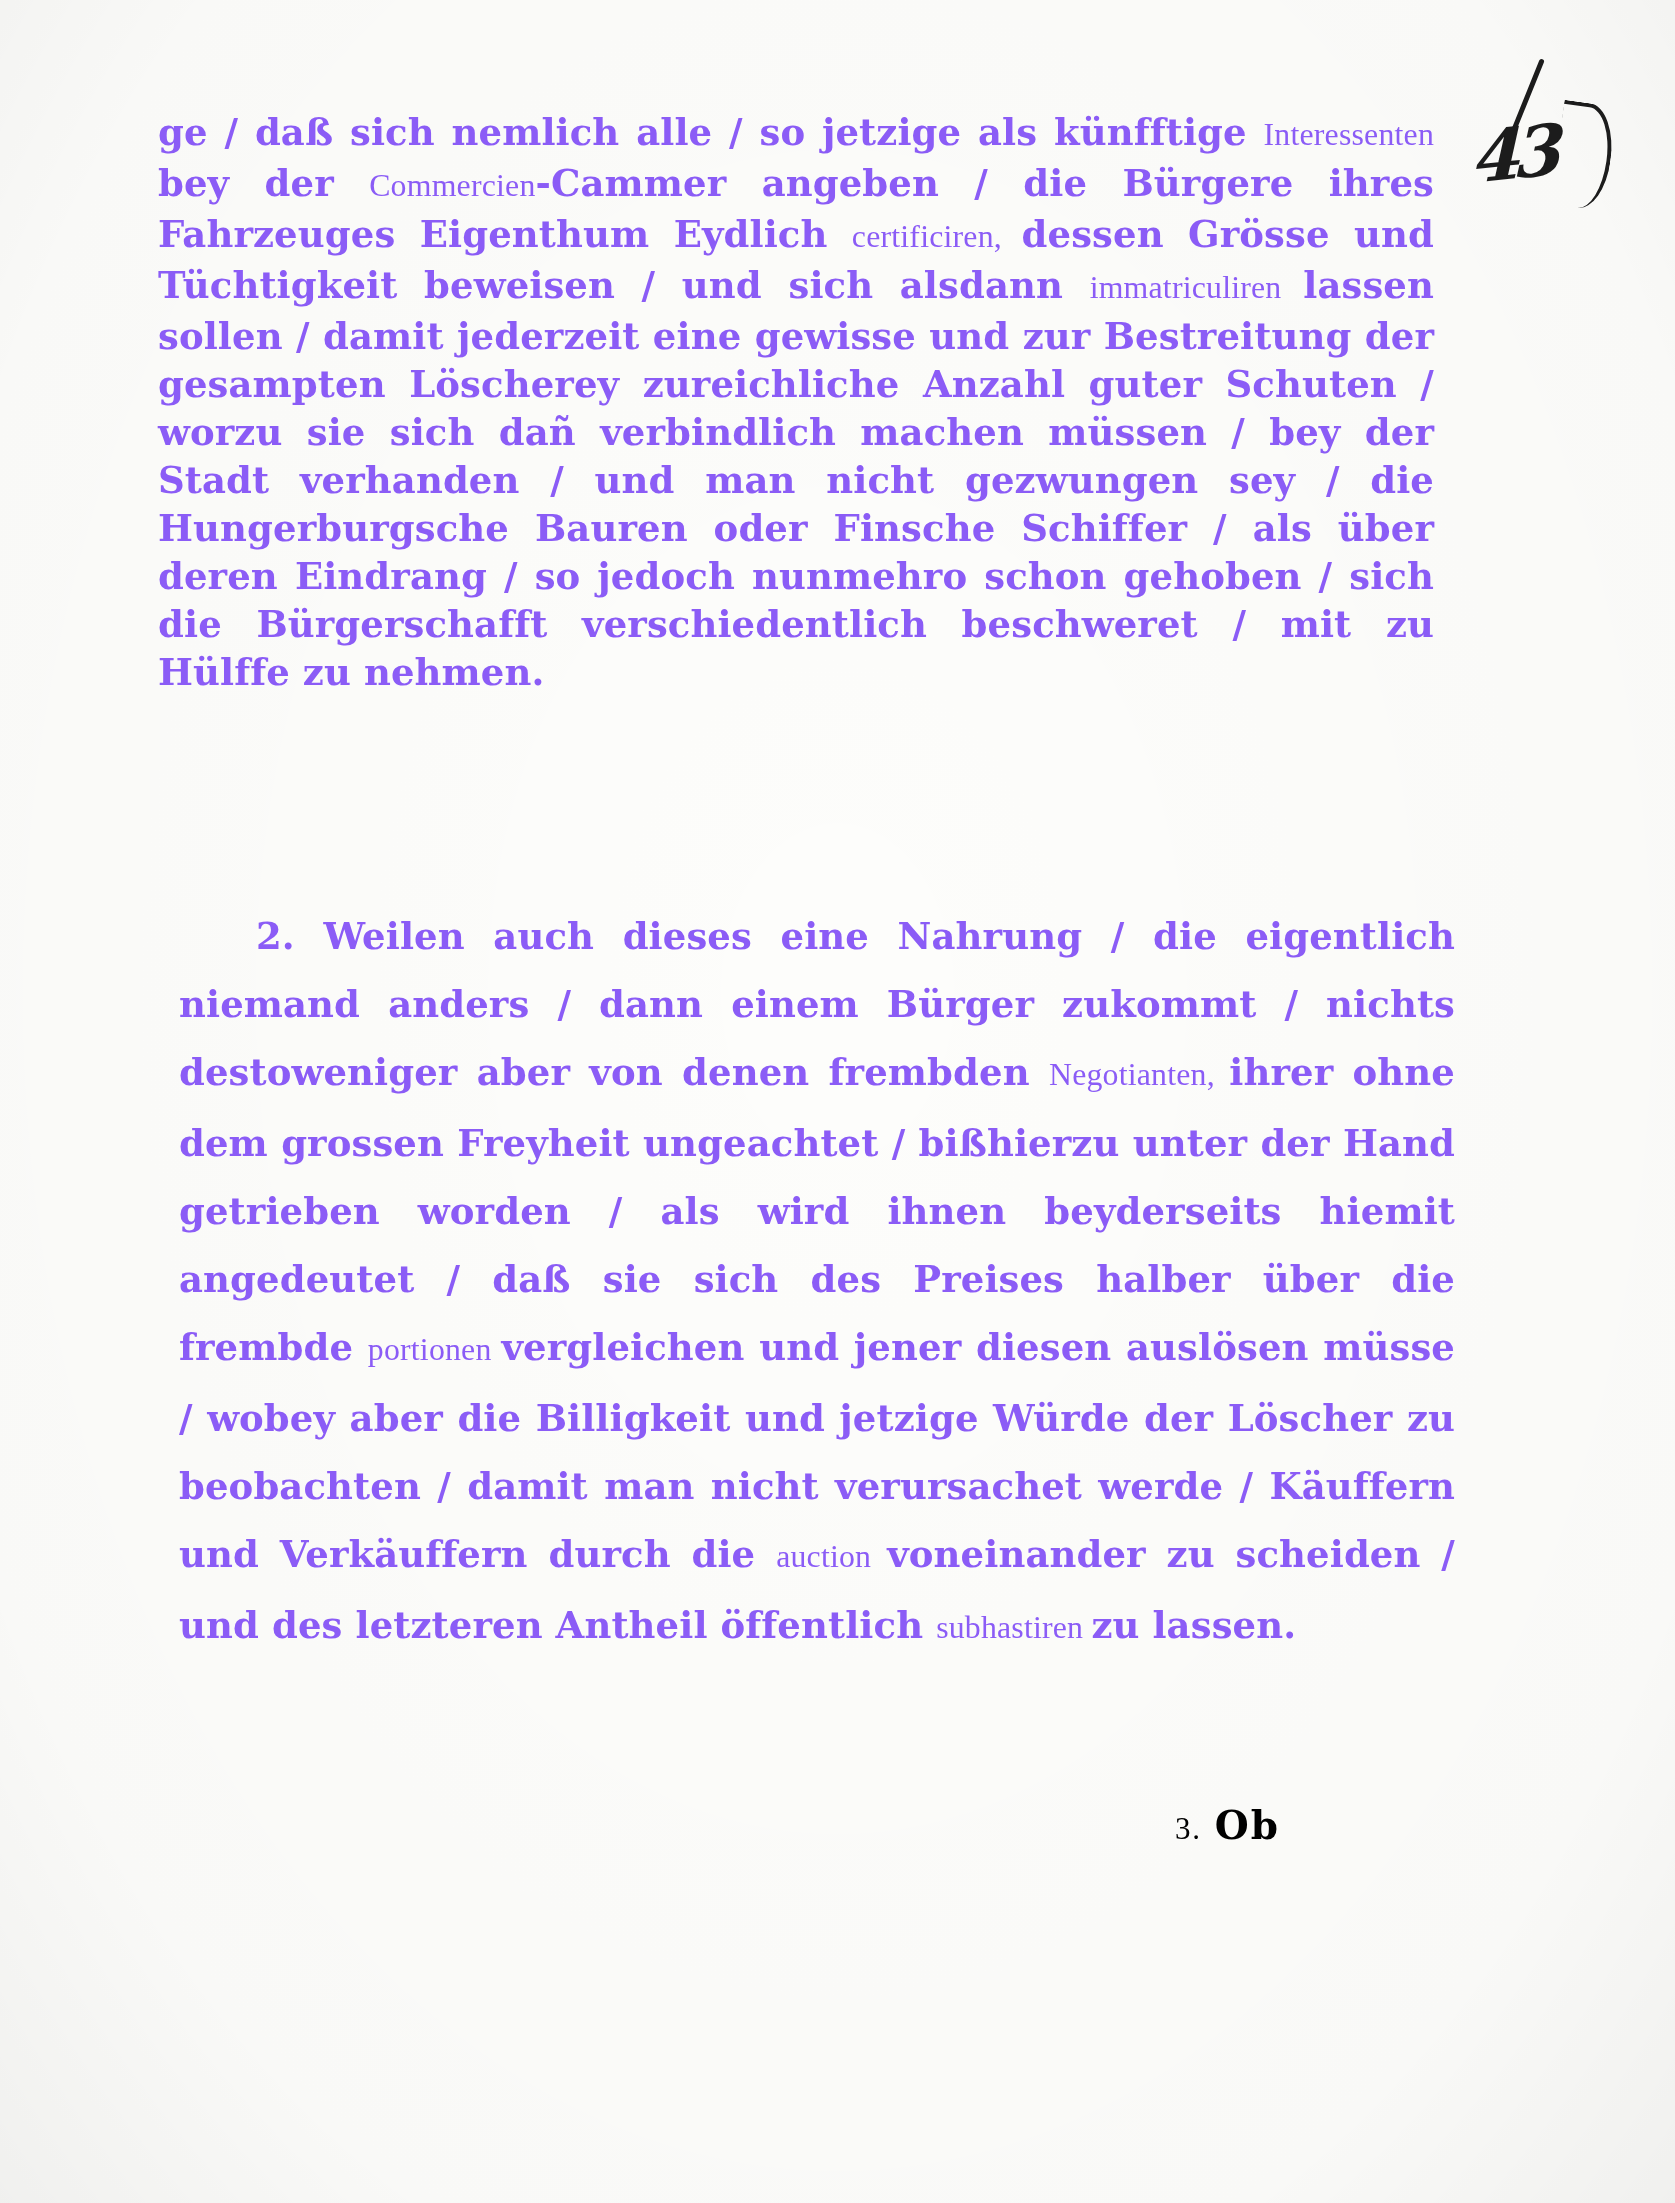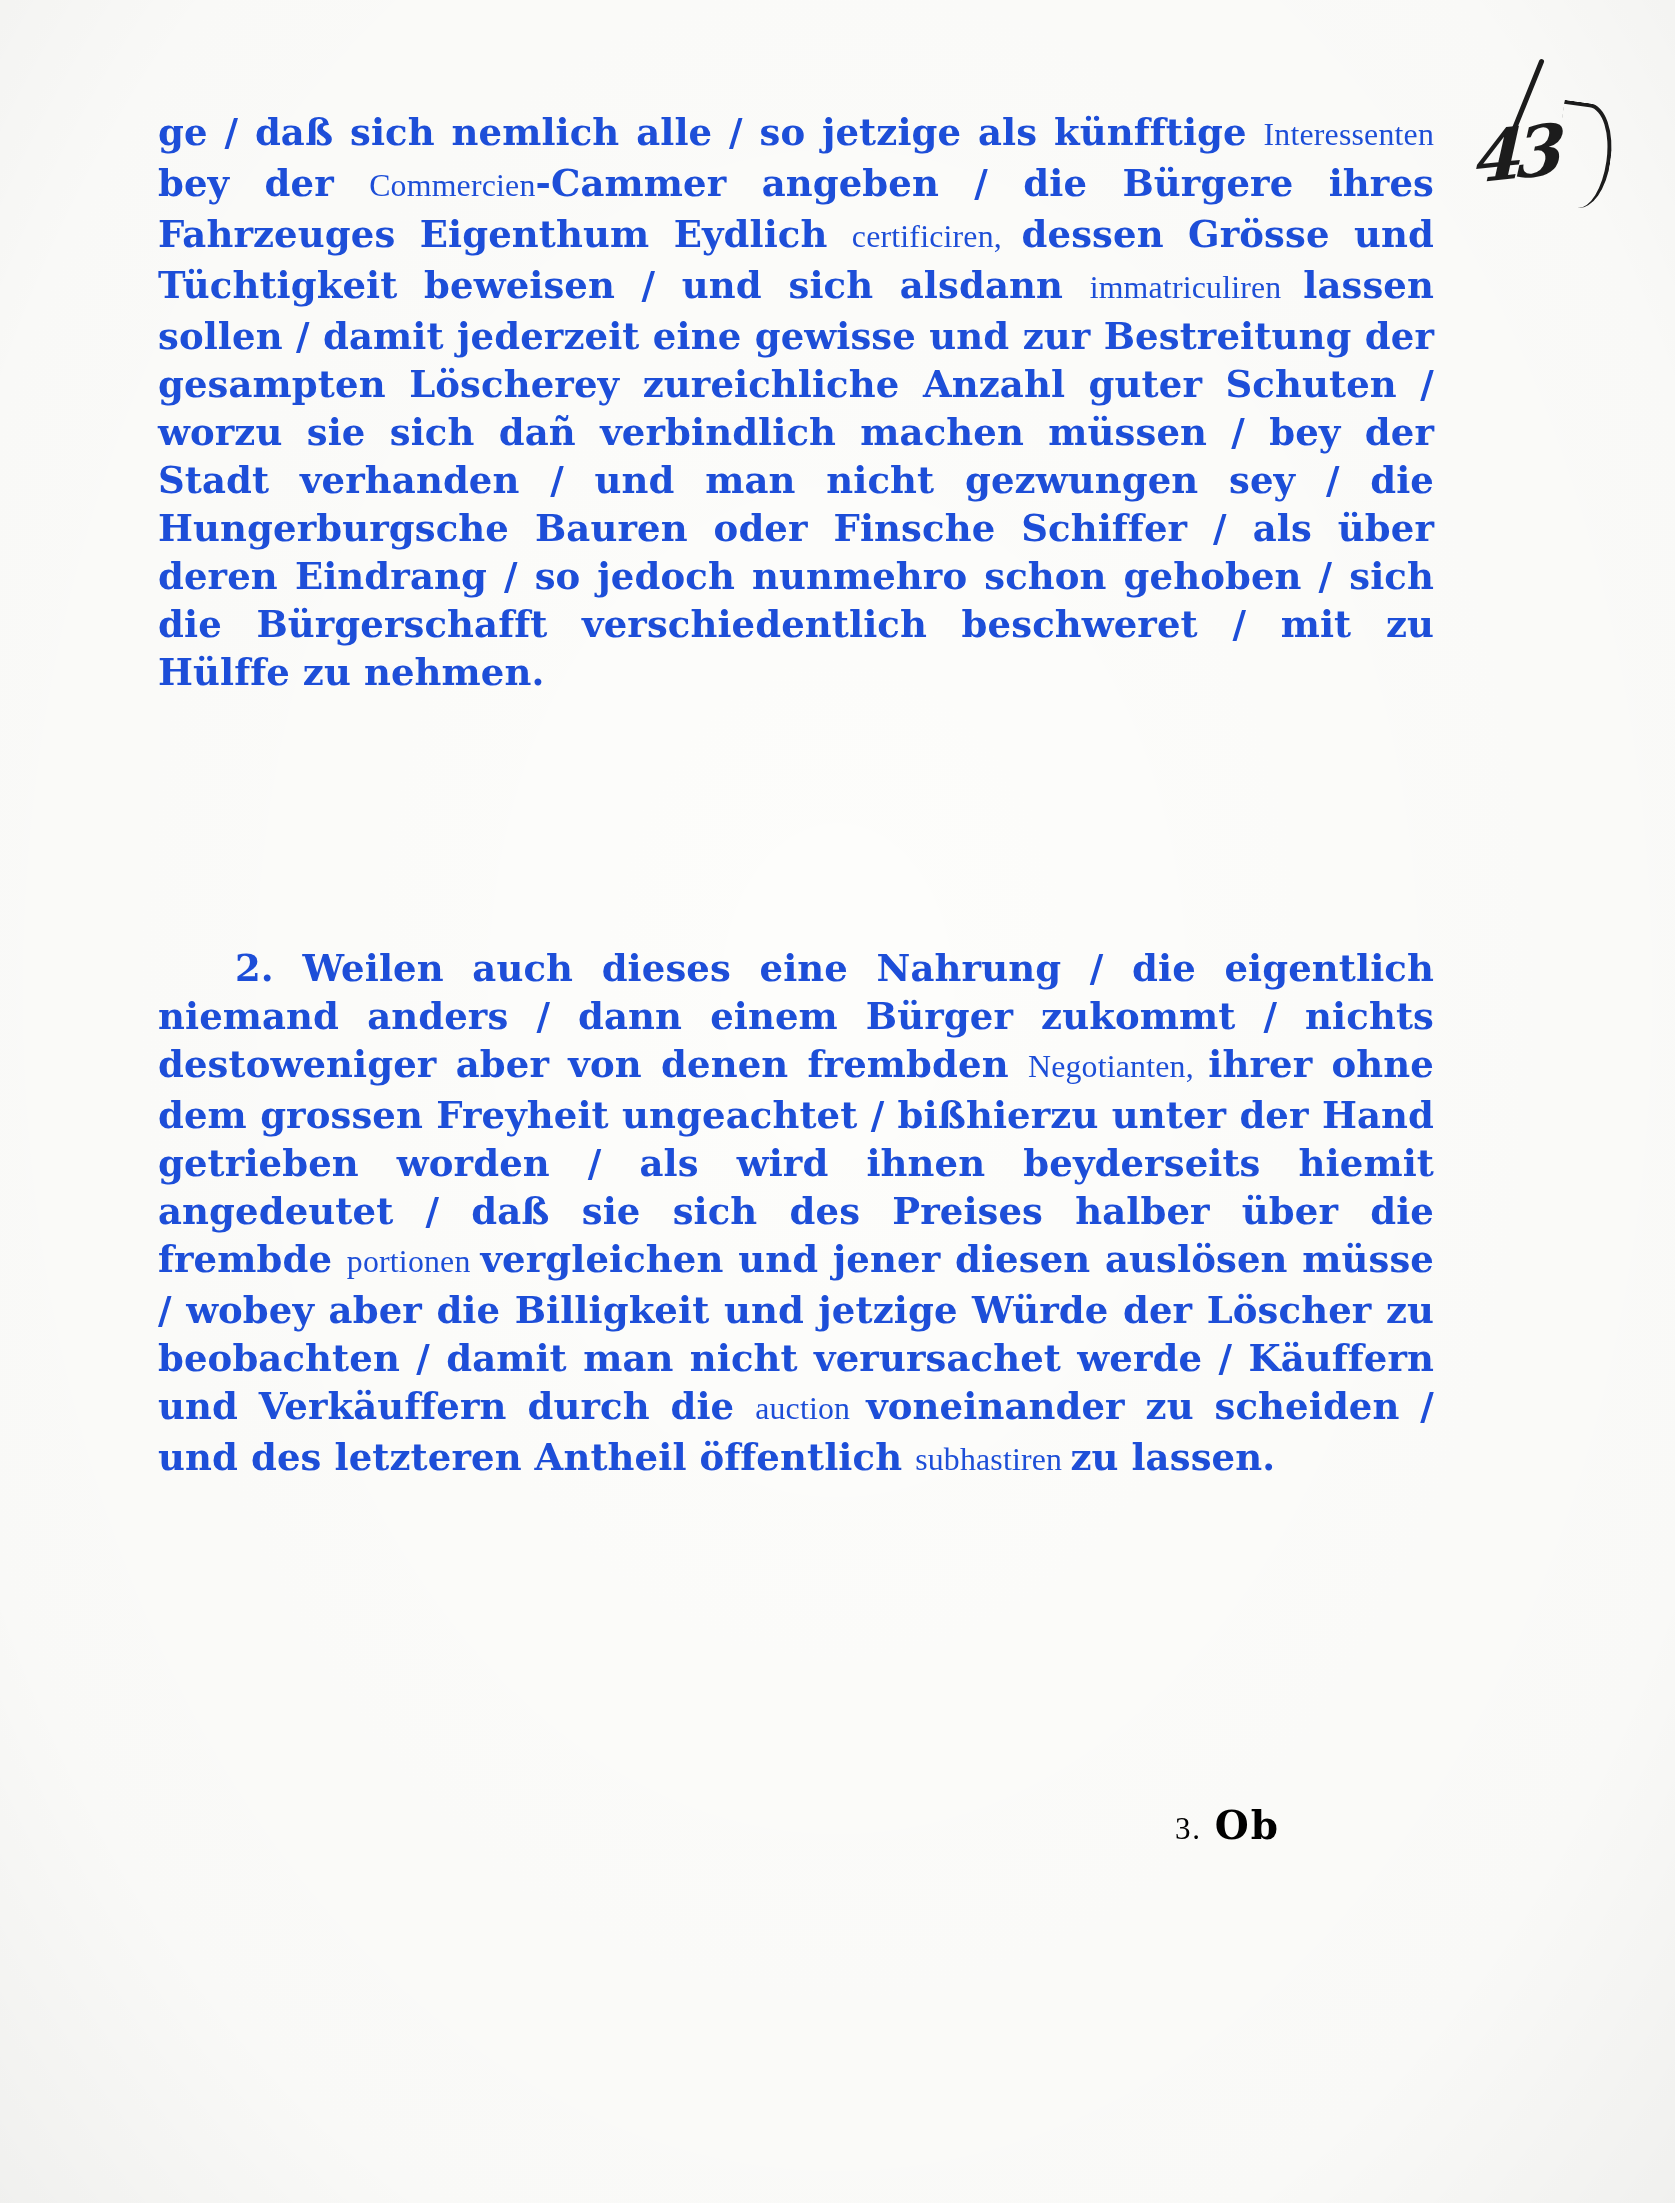--- a/index.html
+++ b/index.html
@@ -20,37 +20,38 @@
     position: absolute;
     inset: 0;
     background:
       radial-gradient(ellipse at 50% 45%, rgba(255,255,255,0) 0%, rgba(0,0,0,0.015) 78%, rgba(0,0,0,0.05) 100%);
     pointer-events: none;
   }
   .text-block {
     position: absolute;
     left: 158px;
     width: 1276px;
-    color: #1d4ed8;
+    color: #8b5cf6;
     font-family: "DejaVu Serif", serif;
     font-weight: 700;
     text-align: justify;
     -webkit-font-smoothing: antialiased;
   }
   #para-1 {
     top: 108px;
     font-size: 37px;
     line-height: 48px;
     letter-spacing: 0.1px;
   }
   #para-2 {
-    top: 944px;
+    top: 902px;
     font-size: 37px;
-    line-height: 48px;
+    line-height: 68px;
     letter-spacing: 0.1px;
+    margin-left: 21px;
   }
   #para-2 .indent {
     display: inline-block;
     width: 77px;
   }
   
   .roman {
     font-family: "Liberation Serif", serif;
     font-weight: 400;
     font-size: 0.86em;

